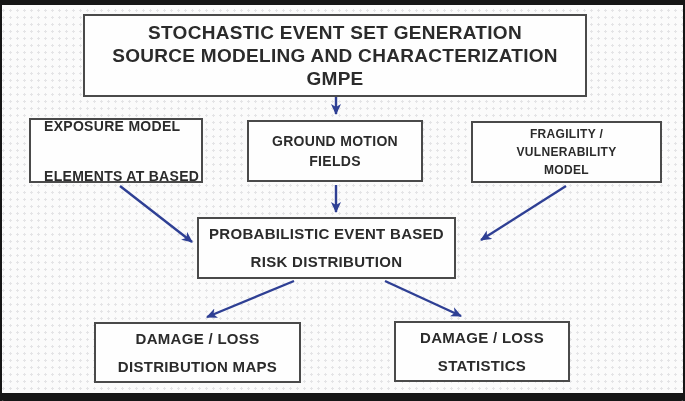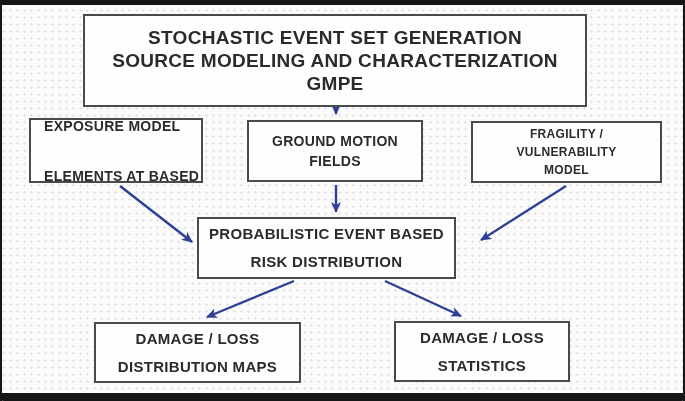--- a/index.html
+++ b/index.html
@@ -50,21 +50,21 @@
     font-weight: bold;
     text-align: center;
     display: flex;
     flex-direction: column;
     justify-content: center;
     letter-spacing: 0.3px;
   }
   .node .line { white-space: nowrap; }
 
   .node.top-node {
-    left: 83px; top: 14px; width: 504px; height: 93px;
+    left: 83px; top: 14px; width: 504px; height: 83px;
     font-size: 19px; line-height: 23px;
   }
   .node.exposure {
     left: 29px; top: 118px; width: 174px; height: 65px;
     font-size: 14px; line-height: 22px;
     text-align: left; padding-left: 13px; gap: 28px;
   }
   .node.ground-motion {
     left: 247px; top: 120px; width: 176px; height: 62px;
     font-size: 14px; line-height: 20px;

